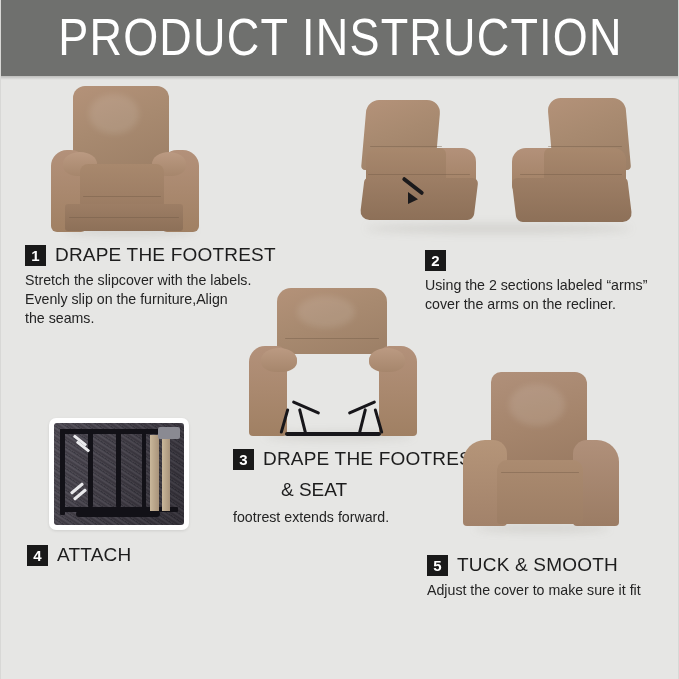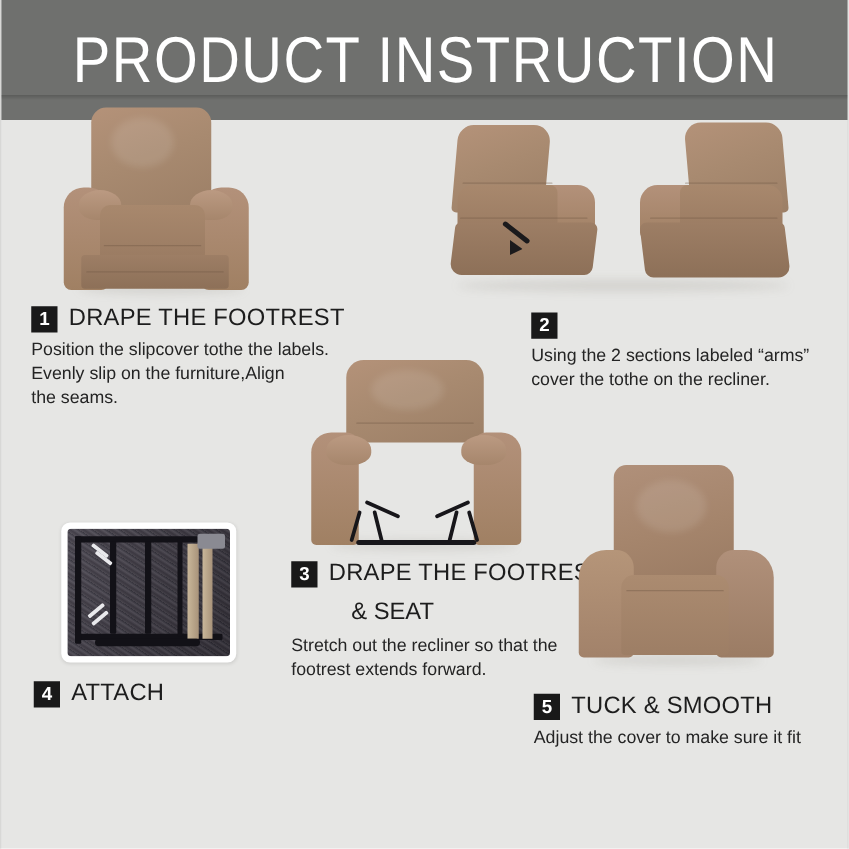--- a/index.html
+++ b/index.html
@@ -17,21 +17,21 @@
     border-left: 1px solid #d8d8d6;
     border-right: 1px solid #d8d8d6;
     box-sizing: border-box;
   }
 
   
   #header-bar {
     position: absolute;
     left: 0; top: 0;
     width: 679px;
-    height: 96px;
+    height: 76px;
     background: #6f706e;
     display: flex;
     align-items: center;
     justify-content: center;
   }
   #header-title {
     color: #ffffff;
     font-size: 45px;
     letter-spacing: 1.2px;
     font-weight: 400;
@@ -231,33 +231,33 @@
       <div class="ch-crease" style="left:22px; top:78px; width:102px;"></div>
     </div>
   </div>
 
   <div class="step-block" style="left:24px; top:244px;">
     <div class="step-head">
       <div class="badge">1</div>
       <div class="step-title">DRAPE THE FOOTREST</div>
     </div>
     <div class="step-body">
-      <div>Position the slipcover tothe the labels.</div>
+      <div>Stretch the slipcover with the labels.</div>
       <div>Evenly slip on the furniture,Align</div>
       <div>the seams.</div>
     </div>
   </div>
 
   <div class="step-block" style="left:424px; top:250px;">
     <div class="step-head">
       <div class="badge">2</div>
     </div>
     <div class="step-body">
       <div>Using the 2 sections labeled   “arms”</div>
-      <div> cover the tothe on the recliner.</div>
+      <div> cover the arms on the recliner.</div>
     </div>
   </div>
 
   <div class="chair" style="left:248px; top:288px; width:180px; height:152px;">
     <div class="c-shadow" style="left:16px; top:144px; width:148px; height:8px;"></div>
 
     <div class="ch-back" style="left:28px; top:0px; width:110px; height:66px; border-radius:14px 14px 4px 4px;"></div>
     <div class="ch-crease" style="left:36px; top:50px; width:94px;"></div>
     <div class="ch-hl" style="left:48px; top:8px; width:58px; height:32px;"></div>
 
@@ -298,21 +298,20 @@
     </div>
   </div>
 
   <div class="step-block" style="left:232px; top:448px;">
     <div class="step-head">
       <div class="badge">3</div>
       <div class="step-title">DRAPE THE FOOTREST</div>
     </div>
     <div class="step-title-2">&amp; SEAT</div>
     <div class="step-body" style="margin-top:7px;">
-      <div>Stretch out the recliner so that the</div>
       <div> footrest extends forward.</div>
     </div>
   </div>
 
   <div class="chair" style="left:460px; top:372px; width:162px; height:160px;">
     <div class="c-shadow" style="left:14px; top:152px; width:134px; height:8px;"></div>
     <div class="ch-back" style="left:30px; top:0px; width:96px; height:92px; border-radius:10px 12px 2px 2px;
                 background:linear-gradient(165deg,#b0907a 0%,#a5856c 55%,#9a7b63 100%);"></div>
     <div class="ch-arm" style="left:2px; top:68px; width:44px; height:86px; border-radius:22px 14px 4px 4px;
                 background:linear-gradient(180deg,#b59579 0%,#a2826a 100%);"></div>

